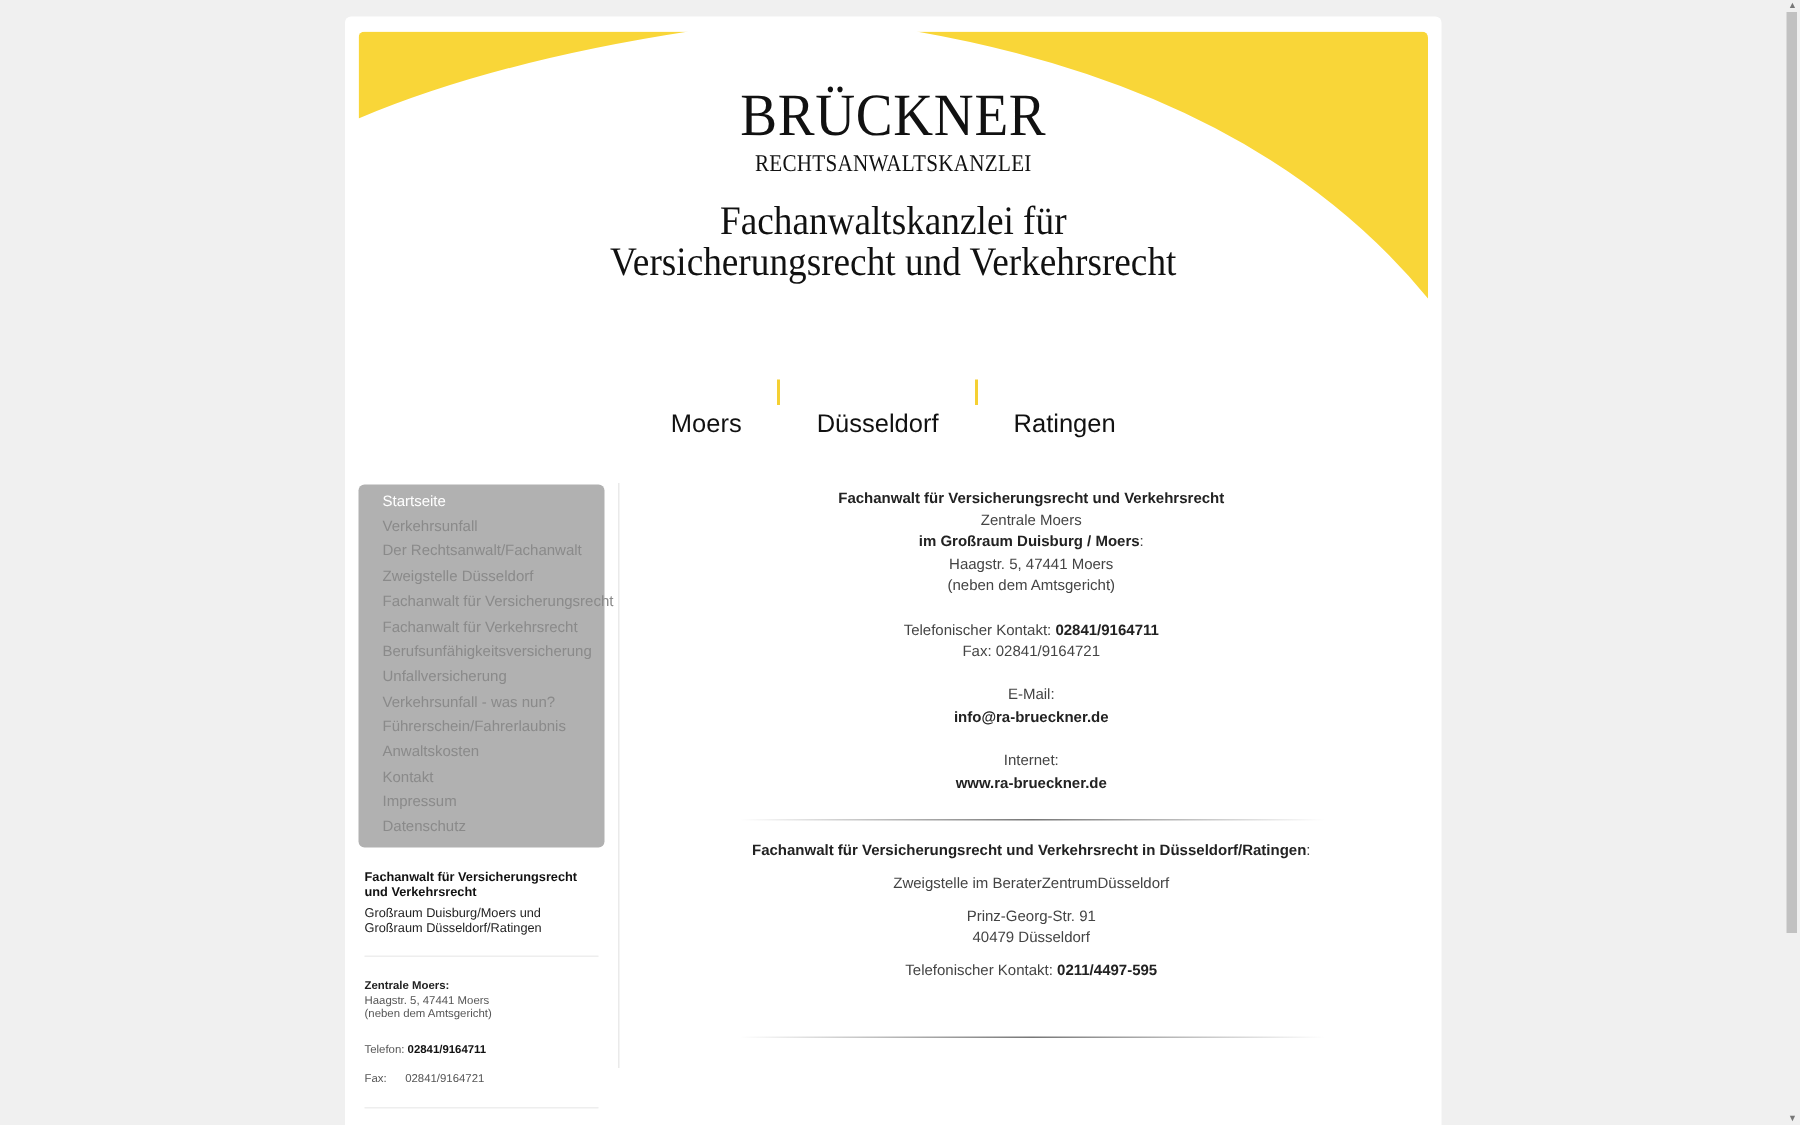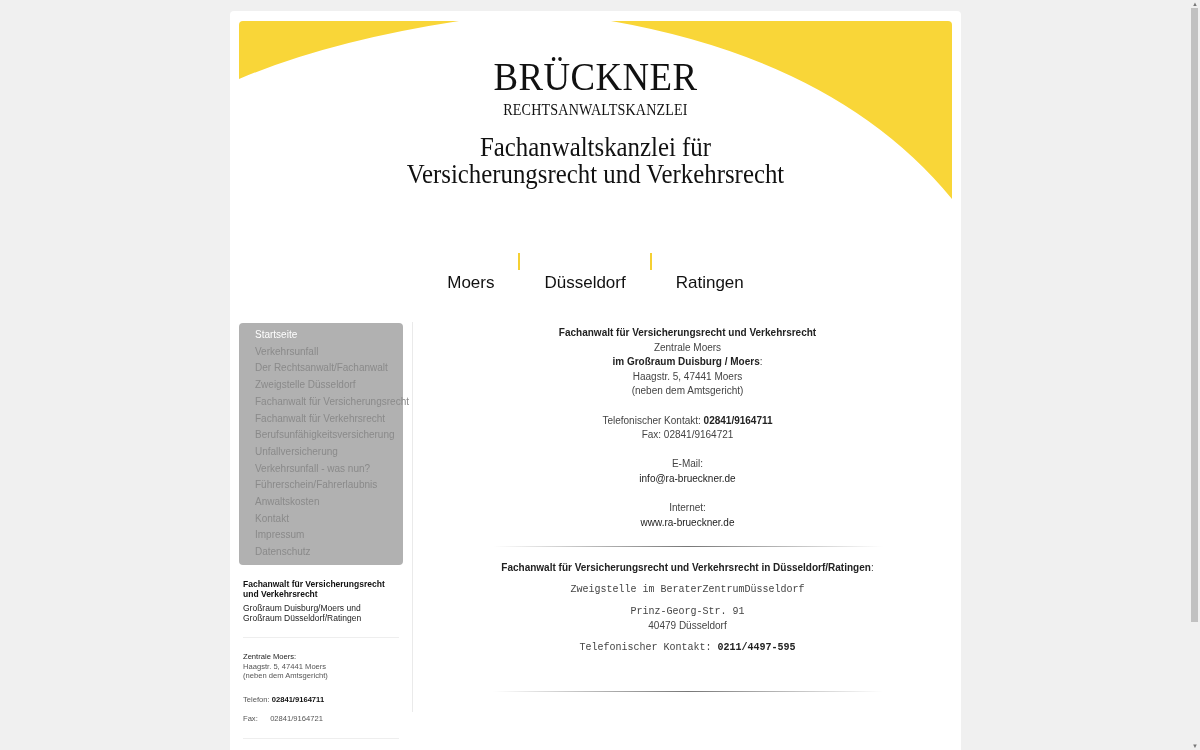--- a/index.html
+++ b/index.html
@@ -23,33 +23,33 @@
   .sidebar { position: absolute; left: 9px; top: 312px; width: 164px; }
   .menu { background: #b1b1b1; border-radius: 4px; padding: 4px 0 4px 0; }
   .menu a { display: block; padding: 0 16px; font-size: 10px; line-height: 16.7px; color: #8a8a8a; text-decoration: none; white-space: nowrap; cursor: pointer; }
   .menu a.active { color: #fff; }
 
   .sideinfo { padding: 14px 4px 0 4px; font-size: 8.3px; color: #333; line-height: 10px; }
   .sideinfo b { color: #111; }
   .sideinfo .t1 { font-weight: bold; color: #111; font-size: 8.5px; }
   .sideinfo .t2 { margin-top: 4px; color: #222; font-size: 8.5px; }
   .sideinfo hr { border: none; border-top: 1px solid #eee; margin: 14px 0; }
-  .sideinfo .lbl { font-weight: normal; color: #222; font-size: 7.6px; }
+  .sideinfo .lbl { font-weight: bold; color: #222; font-size: 7.6px; }
   .sideinfo .small { font-size: 7.6px; color: #555; line-height: 9.5px; }
   .sideinfo .row { margin-top: 9px; font-size: 7.6px; color: #555; }
   .sideinfo .row b { color: #111; }
 
   .vdiv { position: absolute; left: 182px; top: 311px; width: 1px; height: 390px; background: #eaeaea; }
 
   .main { position: absolute; left: 185px; top: 315px; width: 545px; text-align: center; color: #444; font-size: 10px; line-height: 14.6px; }
   .main b { color: #222; }
   .main .gap { height: 14.6px; }
-  .main a { color: #222; font-weight: normal; text-decoration: none; cursor: pointer; }
+  .main a { color: #222; font-weight: bold; text-decoration: none; cursor: pointer; }
   .hline { width: 390px; height: 1px; margin: 0 auto; background: linear-gradient(to right, rgba(255,255,255,0), #777 50%, rgba(255,255,255,0)); }
-  .p { margin-top: 7px; font-family: Liberation Mono, monospace; }
+  .p { margin-top: 7px; }
 
   .scrollbar { position: absolute; right: 0; top: 0; width: 10px; height: 750px; background: #f0f0f0; }
   .scrollbar .thumb { position: absolute; left: 1px; top: 8px; width: 7px; height: 614px; background: #c1c1c1; }
   .scrollbar .up, .scrollbar .down { position: absolute; left: 1px; width: 8px; font-size: 6px; color: #777; text-align: center; line-height: 6px; }
   .scrollbar .up { top: 1px; }
   .scrollbar .down { bottom: 1px; }
 </style>
 </head>
 <body>
 

